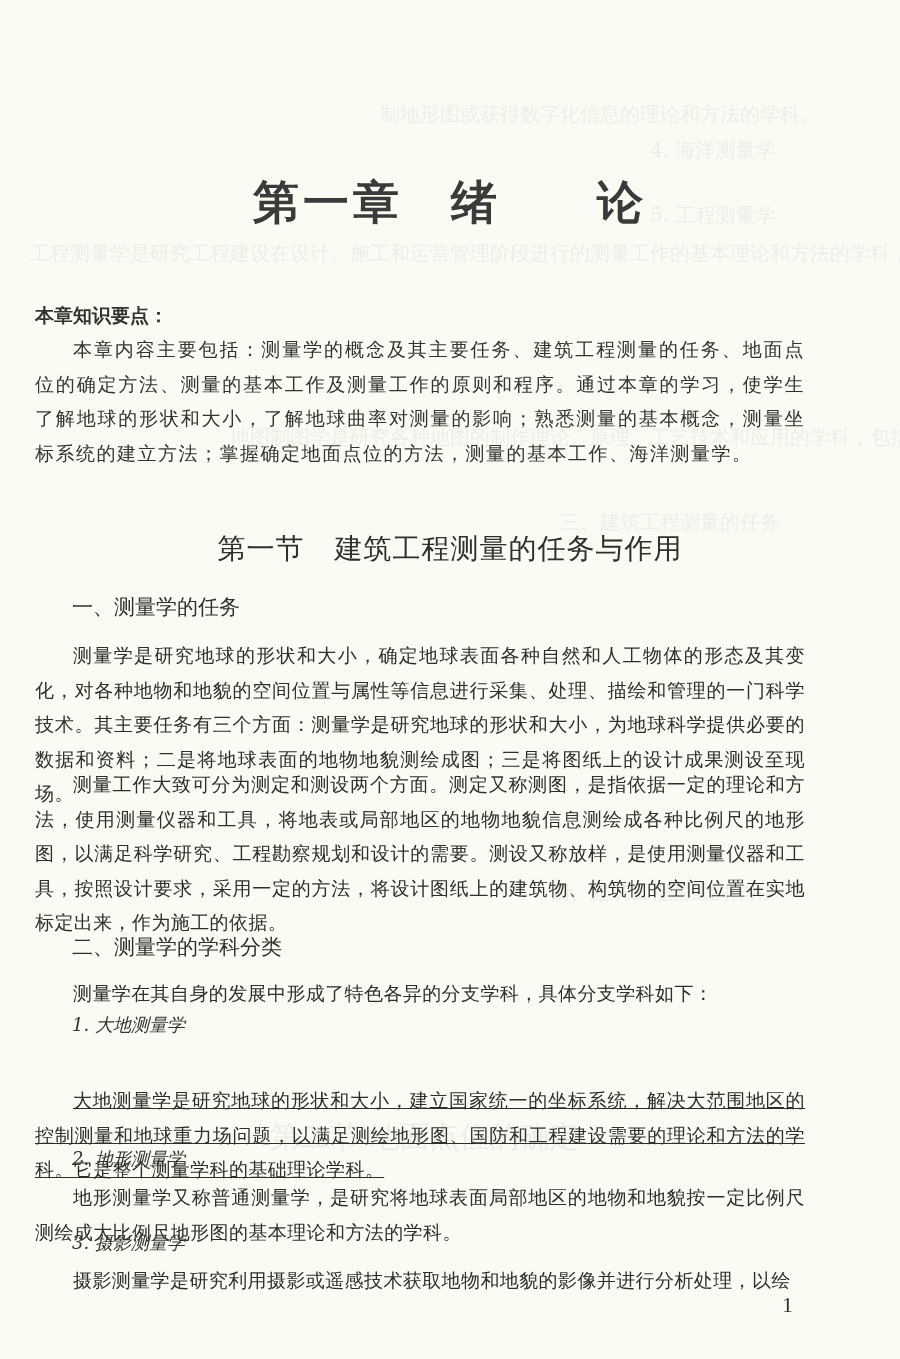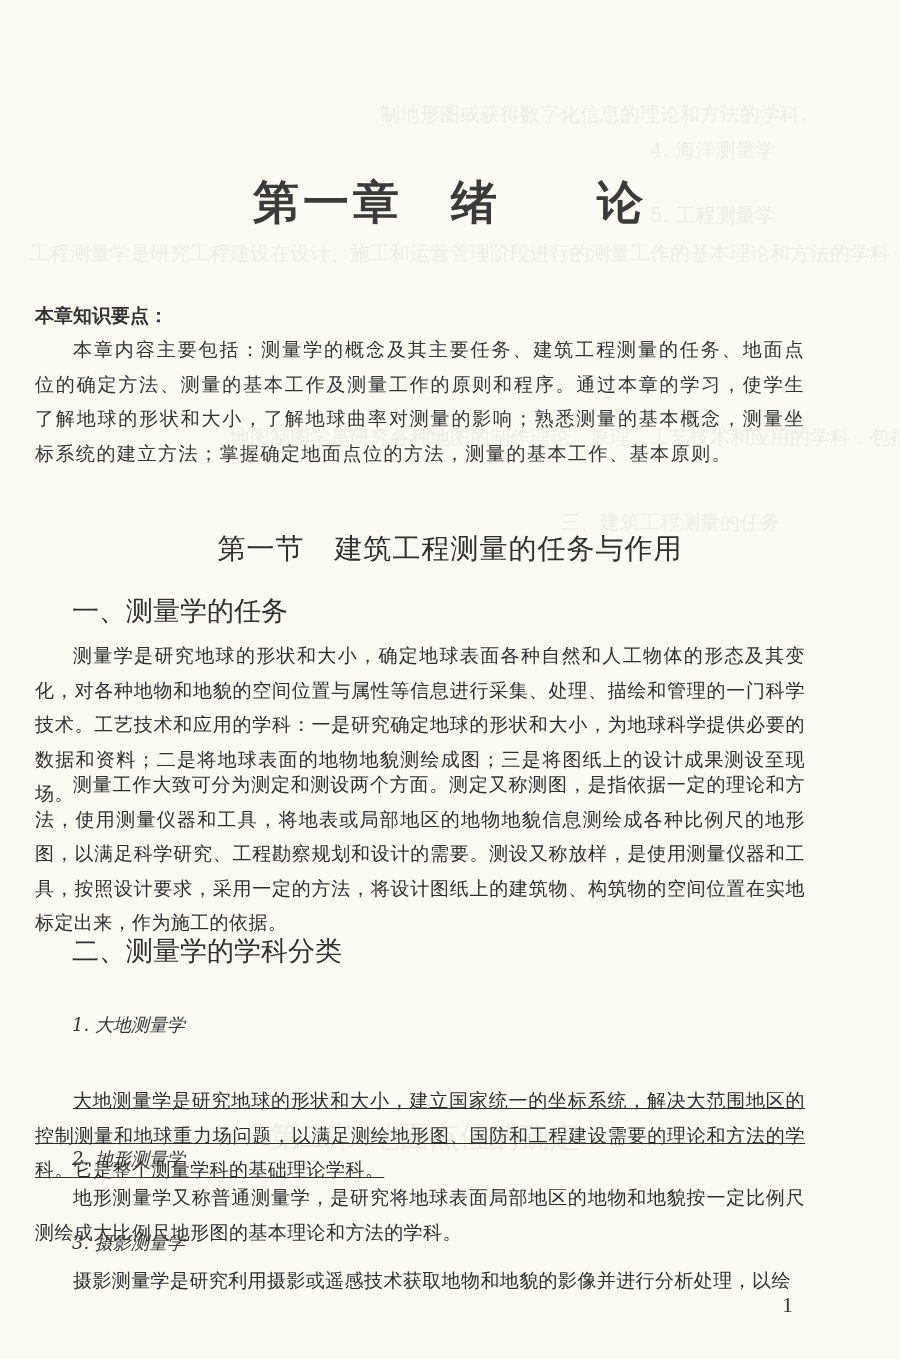--- a/index.html
+++ b/index.html
@@ -72,21 +72,21 @@
       font-size: 28px;
       color: #2f2f2f;
       font-family: "DejaVu Sans", "Liberation Sans", sans-serif;
       letter-spacing: 1px;
       margin-top: 36px;
     }
     .section-title .gap { display: inline-block; width: 30px; }
     .sub-heading {
       position: absolute;
       left: 72px;
-      font-size: 27px;
+      font-size: 21px;
       color: #2f2f2f;
       font-family: "DejaVu Sans", "Liberation Sans", sans-serif;
     }
     .para {
       position: absolute;
       left: 35px;
       width: 770px;
       font-size: 19px;
       line-height: 34.5px;
       text-indent: 38px;
@@ -124,31 +124,32 @@
   <div class="bleed" style="top:420px;left:230px;">地图制图学是研究各种地图的制作理论、原理、工艺技术和应用的学科，包括地图编制、地图投影学、地图整饰和印刷等。</div>
   <div class="bleed" style="top:505px;left:560px;">三、建筑工程测量的任务</div>
   <div class="bleed" style="top:875px;left:550px;">四、建筑工程测量的作用</div>
   <div class="bleed" style="top:1120px;left:250px;font-size:30px;margin-left:20px;">第二节 地面点位的确定</div>
 
   <div class="chapter-title">
     <span>第一章</span><span class="gap"></span><span>绪</span><span class="gap" style="width:96px;"></span><span>论</span>
   </div>
 
   <div class="kp-heading">本章知识要点：</div>
-  <div class="kp-body">本章内容主要包括：测量学的概念及其主要任务、建筑工程测量的任务、地面点位的确定方法、测量的基本工作及测量工作的原则和程序。通过本章的学习，使学生了解地球的形状和大小，了解地球曲率对测量的影响；熟悉测量的基本概念，测量坐标系统的建立方法；掌握确定地面点位的方法，测量的基本工作、基本原则。</div>
+  <div class="kp-body">本章内容主要包括：测量学的概念及其主要任务、建筑工程测量的任务、地面点位的确定方法、测量的基本工作及测量工作的原则和程序。通过本章的学习，使学生了解地球的形状和大小，了解地球曲率对测量的影响；熟悉测量的基本概念，测量坐标系统的建立方法；掌握确定地面点位的方法，测量的基本工作、海洋测量学。</div>
 
   <div class="section-title">
     <span>第一节</span><span class="gap"></span><span>建筑工程测量的任务与作用</span>
   </div>
 
   <div class="sub-heading" style="top:593px;">一、测量学的任务</div>
-  <div class="para" style="top:638px;">测量学是研究地球的形状和大小，确定地球表面各种自然和人工物体的形态及其变化，对各种地物和地貌的空间位置与属性等信息进行采集、处理、描绘和管理的一门科学技术。工艺技术和应用的学科：一是研究确定地球的形状和大小，为地球科学提供必要的数据和资料；二是将地球表面的地物地貌测绘成图；三是将图纸上的设计成果测设至现场。</div>
+  <div class="para" style="top:638px;">测量学是研究地球的形状和大小，确定地球表面各种自然和人工物体的形态及其变化，对各种地物和地貌的空间位置与属性等信息进行采集、处理、描绘和管理的一门科学技术。其主要任务有三个方面：测量学是研究地球的形状和大小，为地球科学提供必要的数据和资料；二是将地球表面的地物地貌测绘成图；三是将图纸上的设计成果测设至现场。</div>
   <div class="para" style="top:767px;">测量工作大致可分为测定和测设两个方面。测定又称测图，是指依据一定的理论和方法，使用测量仪器和工具，将地表或局部地区的地物地貌信息测绘成各种比例尺的地形图，以满足科学研究、工程勘察规划和设计的需要。测设又称放样，是使用测量仪器和工具，按照设计要求，采用一定的方法，将设计图纸上的建筑物、构筑物的空间位置在实地标定出来，作为施工的依据。</div>
 
   <div class="sub-heading" style="top:933px;">二、测量学的学科分类</div>
+  <div class="para" style="top:976px;">测量学在其自身的发展中形成了特色各异的分支学科，具体分支学科如下：</div>
 
   <div class="item-heading" style="top:1013px;">1. 大地测量学</div>
   <div class="para" style="top:1083px;text-decoration:underline;">大地测量学是研究地球的形状和大小，建立国家统一的坐标系统，解决大范围地区的控制测量和地球重力场问题，以满足测绘地形图、国防和工程建设需要的理论和方法的学科。它是整个测量学科的基础理论学科。</div>
 
   <div class="item-heading" style="top:1147px;">2. 地形测量学</div>
   <div class="para" style="top:1180px;">地形测量学又称普通测量学，是研究将地球表面局部地区的地物和地貌按一定比例尺测绘成大比例尺地形图的基本理论和方法的学科。</div>
 
   <div class="item-heading" style="top:1231px;">3. 摄影测量学</div>
   <div class="para" style="top:1263px;">摄影测量学是研究利用摄影或遥感技术获取地物和地貌的影像并进行分析处理，以绘</div>
 

